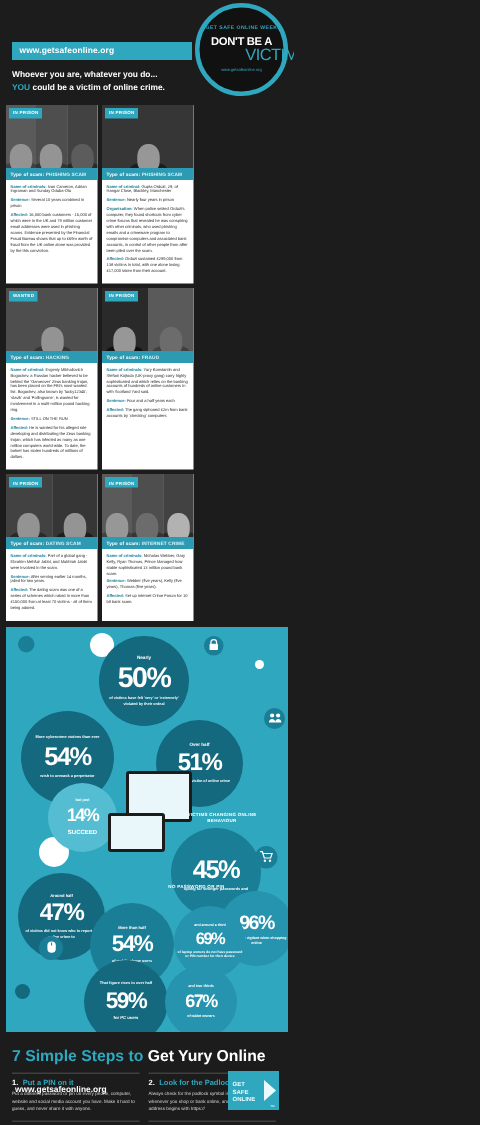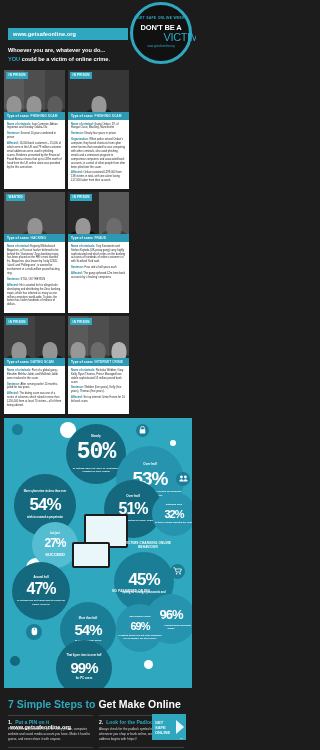--- a/index.html
+++ b/index.html
@@ -274,58 +274,48 @@
     <div class="dot" style="left:47px;top:118px;width:13px;height:13px;background:#1a7e96;"></div>
     <div class="dot" style="left:22px;top:140px;width:20px;height:20px;background:#ffffff;"></div>
     <div class="dot" style="left:108px;top:76px;width:8px;height:8px;background:#ffffff;"></div>
     <div class="dot" style="left:150px;top:200px;width:22px;height:22px;background:#1a7e96;"></div>
     <div class="dot" style="left:140px;top:242px;width:9px;height:9px;background:#ffffff;"></div>
     <div class="dot" style="left:6px;top:238px;width:10px;height:10px;background:#14697f;"></div>
 
 
     <div class="circ c-deep" style="left:62px;top:6px;width:60px;height:60px;">
       <div class="lbl-top">Nearly</div>
-      <div class="big" style="font-size:23px;font-family:Liberation Mono, monospace;">50%</div>
+      <div class="big" style="font-size:19px;">50%</div>
       <div class="sub" style="font-size:2.5px;">of victims have felt 'very' or 'extremely' violated by their ordeal</div>
     </div>
 
     <div class="icon-circ" style="left:132px;top:6px;width:13px;height:13px;">
       <svg width="7" height="8" viewBox="0 0 7 8">
           <path d="M1.6 3.3V2.3a1.9 1.9 0 013.8 0v1" stroke="#fff" stroke-width="0.8" fill="none"></path>
           <rect x="0.7" y="3.2" width="5.6" height="4.2" rx="0.6" fill="#fff"></rect>
         </svg>
     </div>
 
-    <div class="circ c-mid" style="left:112px;top:28px;width:68px;height:68px;">
-      <div class="lbl-top">Over half</div>
-      <div class="big" style="font-size:19px;">53%</div>
-      <div class="sub" style="font-size:2.5px;">of the population now see online crimes as seriously as 'physical world' crimes</div>
-    </div>
 
     <div class="circ c-deep" style="left:10px;top:56px;width:62px;height:62px;">
       <div class="lbl-top" style="font-size:2.6px;">More cybercrime victims than ever</div>
       <div class="big" style="font-size:17px;">54%</div>
       <div class="sub" style="font-size:2.6px;">wish to unmask a perpetrator</div>
     </div>
 
     <div class="circ c-deep" style="left:100px;top:62px;width:58px;height:58px;">
       <div class="lbl-top">Over half</div>
       <div class="big" style="font-size:16px;">51%</div>
       <div class="sub" style="font-size:2.5px;">have been a victim of online crime</div>
     </div>
 
-    <div class="circ c-mid" style="left:148px;top:74px;width:44px;height:44px;">
-      <div class="lbl-top" style="font-size:2.5px;">although only</div>
-      <div class="big" style="font-size:11px;">32%</div>
-      <div class="sub" style="font-size:2.3px;">of these victims reported the crime</div>
-    </div>
 
     <div class="circ c-light" style="left:28px;top:104px;width:46px;height:46px;">
       <div class="lbl-top" style="font-size:2.6px;">but just</div>
-      <div class="big" style="font-size:12px;">27%</div>
+      <div class="big" style="font-size:12px;">14%</div>
       <div class="sub" style="font-size:4px;">SUCCEED</div>
     </div>
 
     <div class="device" style="left:80px;top:96px;width:44px;height:34px;padding:2px;">
       <div class="screen" style="width:100%;height:100%;"></div>
     </div>
     <div class="device" style="left:68px;top:124px;width:38px;height:26px;padding:2px;">
       <div class="screen" style="width:100%;height:100%;"></div>
     </div>
 
@@ -343,21 +333,21 @@
     <div class="circ c-dark" style="left:110px;top:134px;width:60px;height:60px;">
       <div class="big" style="font-size:17px;">45%</div>
       <div class="sub" style="font-size:2.6px;">opting for stronger passwords and</div>
     </div>
 
     <div class="circ c-mid" style="left:142px;top:176px;width:50px;height:50px;">
       <div class="big" style="font-size:13px;">96%</div>
       <div class="sub" style="font-size:2.4px;">being extra vigilant when shopping online</div>
     </div>
 
-    <div class="circ c-deep" style="left:8px;top:144px;width:58px;height:58px;">
+    <div class="circ c-deep" style="left:8px;top:164px;width:58px;height:58px;">
       <div class="lbl-top" style="font-size:2.7px;">Around half</div>
       <div class="big" style="font-size:16px;">47%</div>
       <div class="sub" style="font-size:2.5px;">of victims did not know who to report an online crime to</div>
     </div>
 
     <div class="section-cap" style="left:104px;top:172px;width:46px;">NO PASSWORD OR PIN</div>
 
     <div class="circ c-dark" style="left:56px;top:184px;width:56px;height:56px;">
       <div class="lbl-top" style="font-size:2.7px;">More than half</div>
       <div class="big" style="font-size:15px;">54%</div>
@@ -365,44 +355,49 @@
     </div>
 
     <div class="circ c-mid" style="left:112px;top:186px;width:48px;height:48px;">
       <div class="lbl-top" style="font-size:2.4px;">and around a third</div>
       <div class="big" style="font-size:11px;">69%</div>
       <div class="sub" style="font-size:2.3px;">of laptop owners do not have password or PIN number for their device</div>
     </div>
 
     <div class="circ c-deep" style="left:52px;top:222px;width:56px;height:56px;">
       <div class="lbl-top" style="font-size:2.6px;">That figure rises to over half</div>
-      <div class="big" style="font-size:15px;">99%</div>
+      <div class="big" style="font-size:15px;">59%</div>
       <div class="sub" style="font-size:2.8px;">for PC users</div>
     </div>
 
+    <div class="circ c-mid" style="left:106px;top:226px;width:48px;height:48px;">
+      <div class="lbl-top" style="font-size:2.5px;">and two thirds</div>
+      <div class="big" style="font-size:12px;">67%</div>
+      <div class="sub" style="font-size:2.4px;">of tablet owners</div>
+    </div>
 
     <div class="icon-circ" style="left:166px;top:146px;width:15px;height:15px;">
       <svg width="9" height="8" viewBox="0 0 9 8">
           <path d="M0.4 0.8h1.5l1.3 4.2h4.2l1-3H2.6" stroke="#fff" stroke-width="0.8" fill="none"></path>
           <circle cx="3.6" cy="6.8" r="0.8" fill="#fff"></circle>
           <circle cx="7" cy="6.8" r="0.8" fill="#fff"></circle>
         </svg>
     </div>
 
     <div class="icon-circ" style="left:22px;top:206px;width:16px;height:16px;">
       <svg width="7" height="9" viewBox="0 0 7 9">
           <rect x="0.6" y="0.6" width="5.6" height="7.6" rx="2.7" fill="#fff"></rect>
           <line x1="3.4" y1="1.4" x2="3.4" y2="3.4" stroke="#1a7e96" stroke-width="0.7"></line>
         </svg>
     </div>
   </div>
 
   <div class="steps-wrap">
     <div class="steps-title">
-      <span class="tq">7 Simple Steps to </span><span>Get Make Online</span>
+      <span class="tq">7 Simple Steps to </span><span>Get Yury Online</span>
     </div>
     <div class="steps-grid" id="steps-grid">
         <div class="step">
           <div class="step-head"><span class="num">1.</span><span class="ttl">Put a PIN on it</span></div>
           <div class="step-text">Put a different password or pin on every phone, computer, website and social media account you have. Make it hard to guess, and never share it with anyone.</div>
         </div>
         <div class="step">
           <div class="step-head"><span class="num">2.</span><span class="ttl">Look for the Padlock</span></div>
           <div class="step-text">Always check for the padlock symbol in the web-browser whenever you shop or bank online, and make sure the web address begins with https://</div>
         </div>

